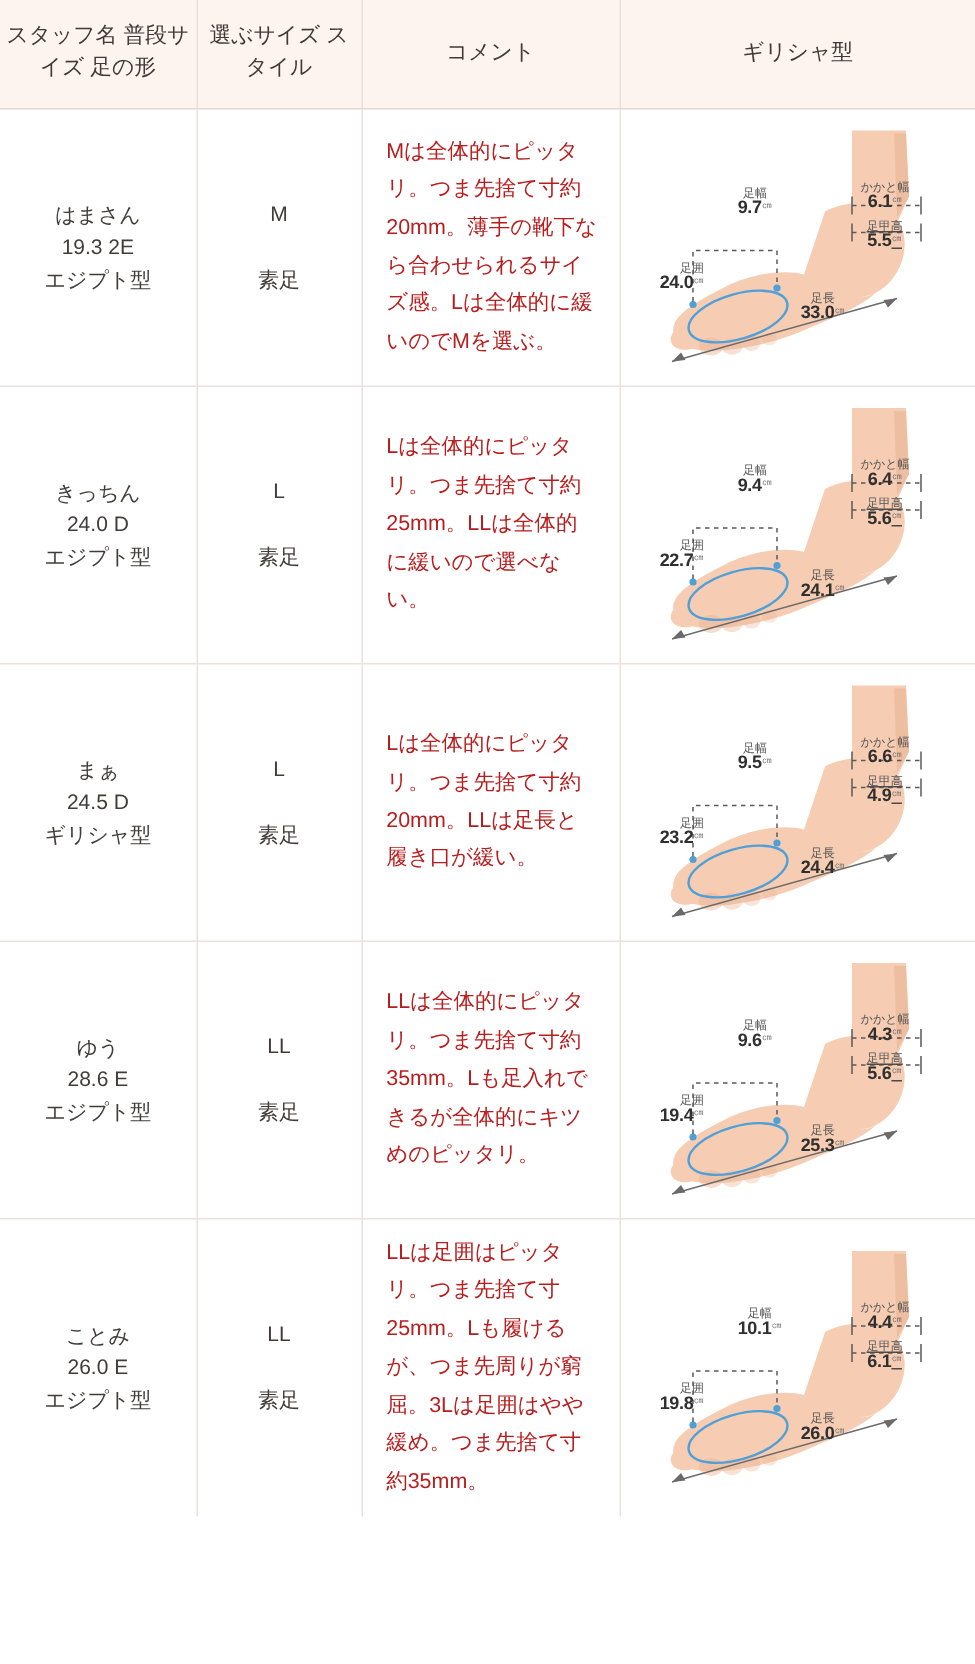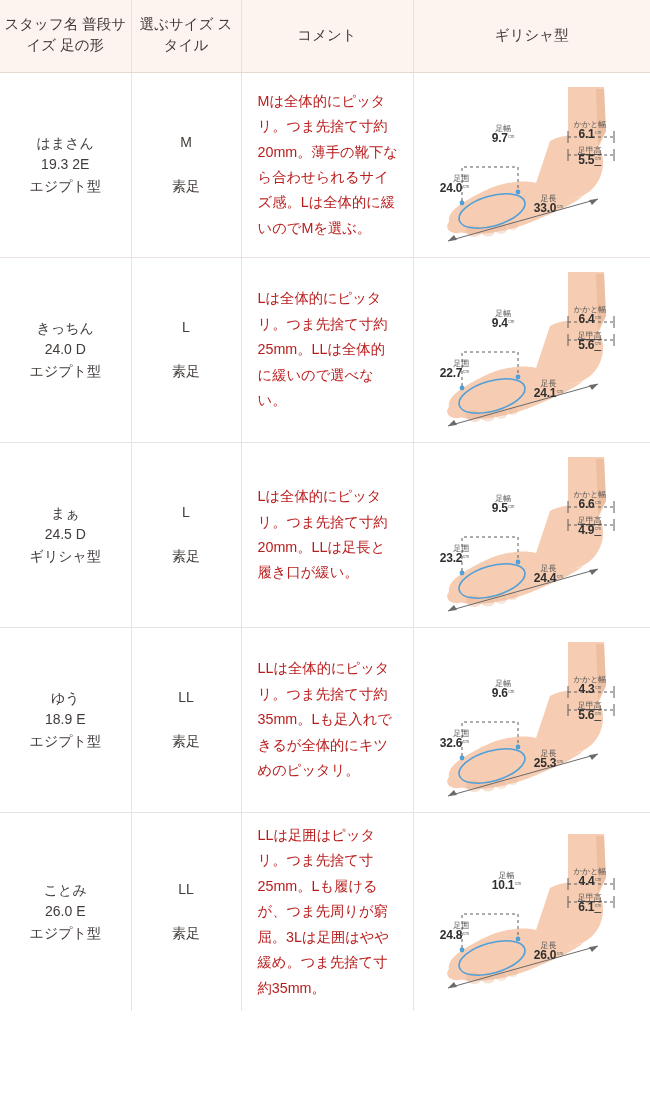--- a/index.html
+++ b/index.html
@@ -358,21 +358,21 @@
       <span class="t">足長</span>
       <span class="v">24.4</span><span class="u">㎝</span>
     </div>
   </div>
           </td>
   </tr>
 
   <tr>
     <td class="staff-lines">
       <span>ゆう</span>
-      <span>18.9 E</span>
+      <span>28.6 E</span>
       <span>エジプト型</span>
     </td>
     <td class="size-lines">
       <span>LL</span>
       <span class="gap"></span>
       <span>素足</span>
     </td>
     <td class="comment">LLは全体的にピッタリ。つま先捨て寸約35mm。Lも足入れできるが全体的にキツめのピッタリ。</td>
     <td class="footdata">
             <div class="foot-wrap">
@@ -416,21 +416,21 @@
     <div class="lbl p-kakato">
       <span class="t">かかと幅</span>
       <span class="v">4.3</span><span class="u">㎝</span>
     </div>
     <div class="lbl p-koutei">
       <span class="t">足甲高</span>
       <span class="v">5.6</span><span class="u">㎝</span>
     </div>
     <div class="lbl p-ashii">
       <span class="t">足囲</span>
-      <span class="v">32.6</span><span class="u">㎝</span>
+      <span class="v">19.4</span><span class="u">㎝</span>
     </div>
     <div class="lbl p-naga">
       <span class="t">足長</span>
       <span class="v">25.3</span><span class="u">㎝</span>
     </div>
   </div>
           </td>
   </tr>
 
   <tr>
@@ -487,21 +487,21 @@
     <div class="lbl p-kakato">
       <span class="t">かかと幅</span>
       <span class="v">4.4</span><span class="u">㎝</span>
     </div>
     <div class="lbl p-koutei">
       <span class="t">足甲高</span>
       <span class="v">6.1</span><span class="u">㎝</span>
     </div>
     <div class="lbl p-ashii">
       <span class="t">足囲</span>
-      <span class="v">24.8</span><span class="u">㎝</span>
+      <span class="v">19.8</span><span class="u">㎝</span>
     </div>
     <div class="lbl p-naga">
       <span class="t">足長</span>
       <span class="v">26.0</span><span class="u">㎝</span>
     </div>
   </div>
           </td>
   </tr>
 </tbody>
   </table>

